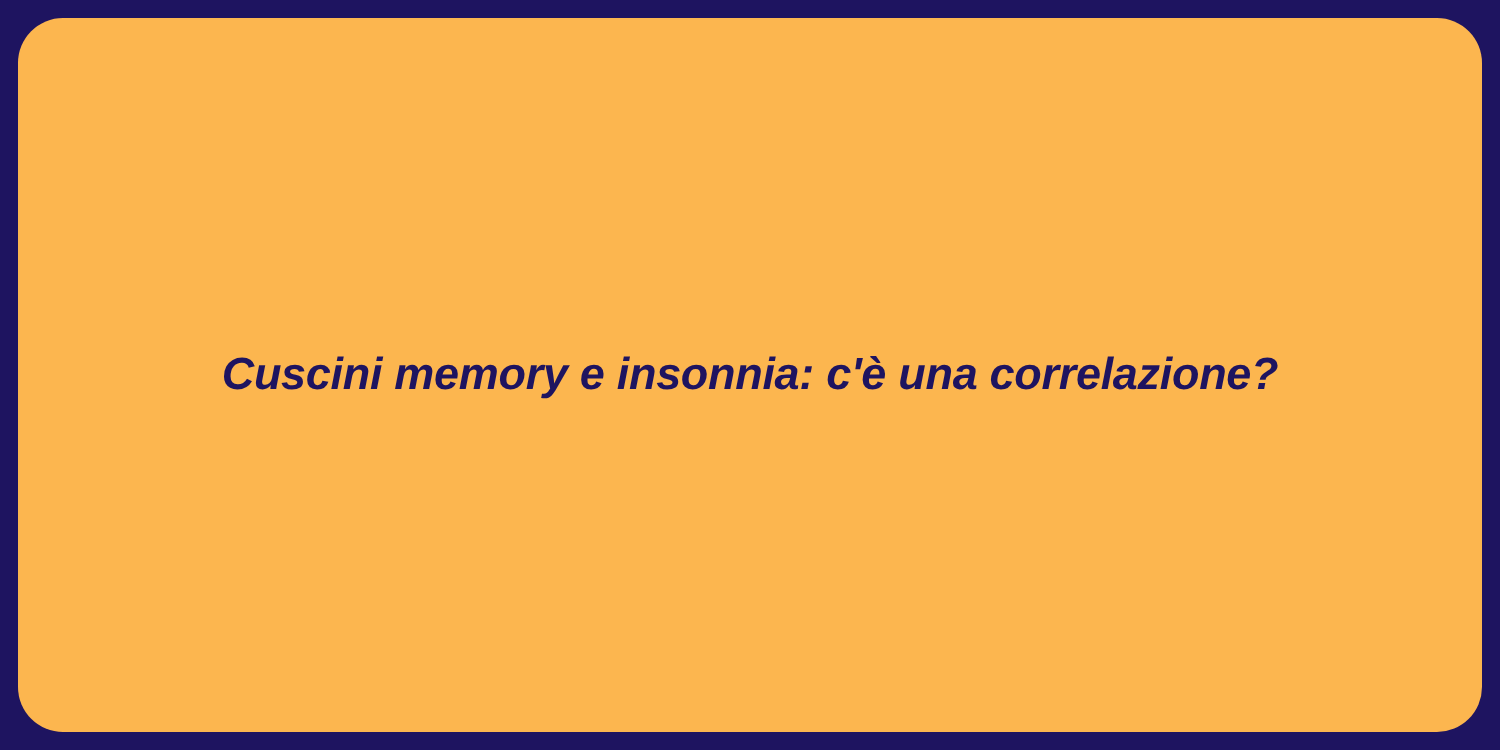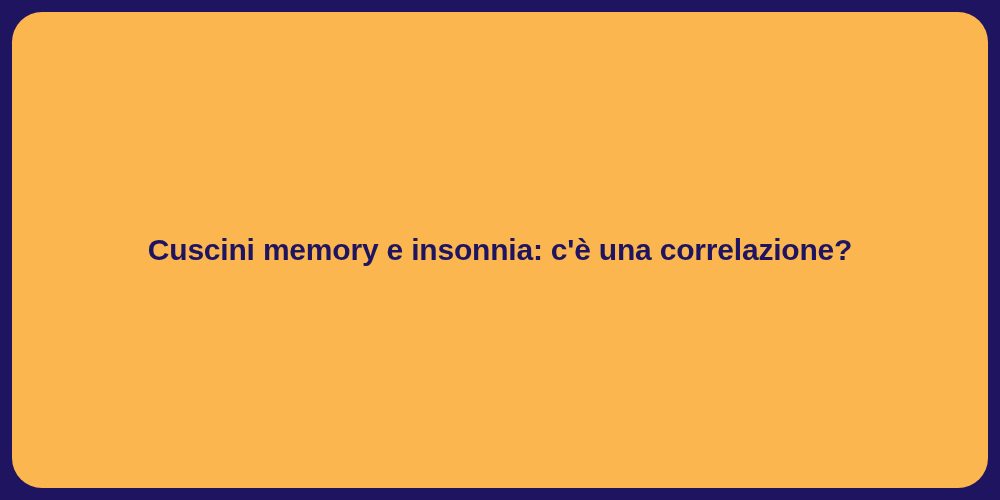--- a/index.html
+++ b/index.html
@@ -12,20 +12,21 @@
     overflow: hidden;
     font-family: "Liberation Sans", sans-serif;
   }
 
   #page-root {
     position: relative;
     width: 1000px;
     height: 500px;
     background: #1e1460;
     box-sizing: border-box;
+    font-style: italic;
   }
 
   #hero-card {
     position: absolute;
     left: 12px;
     top: 12px;
     width: 976px;
     height: 476px;
     background: #fcb64f;
     border-radius: 30px;

